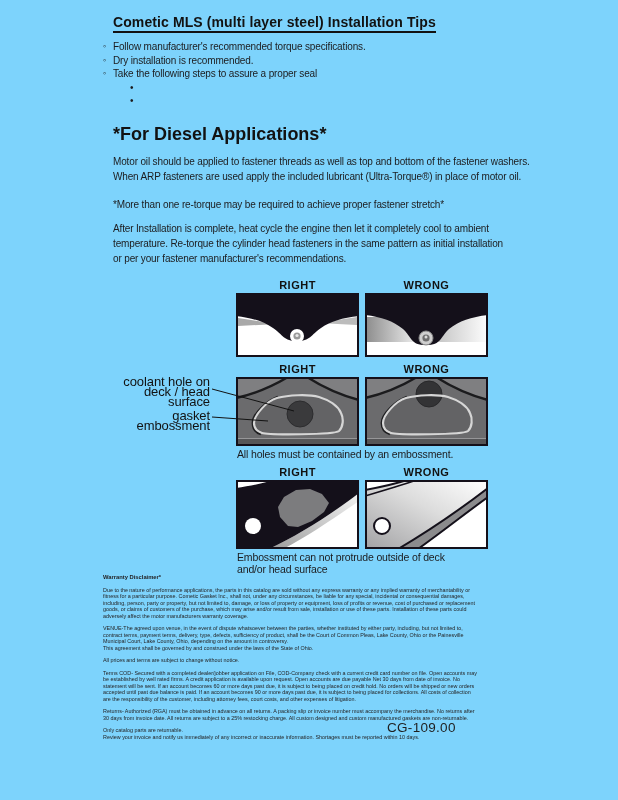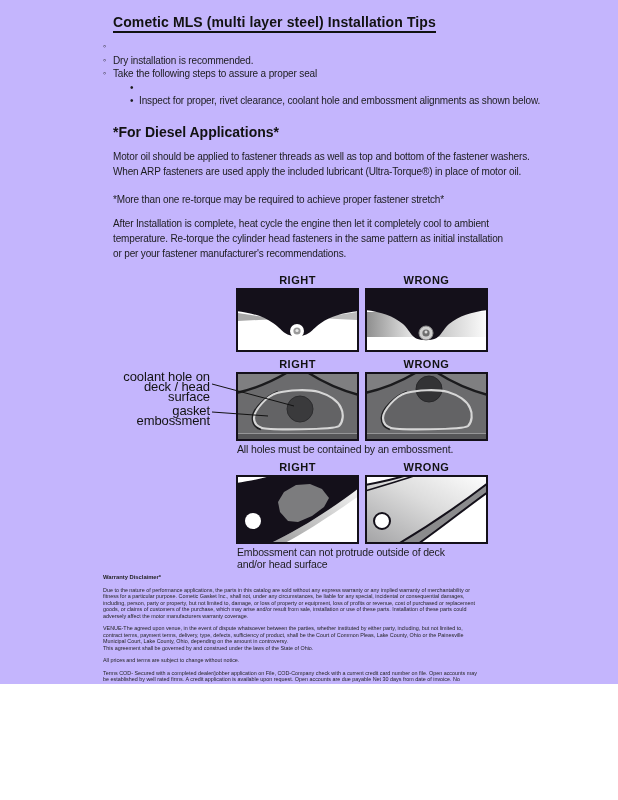--- a/index.html
+++ b/index.html
@@ -1,26 +1,26 @@
 <!DOCTYPE html>
 <html><head>
 <meta charset="utf-8">
 <style>
   html,body{margin:0;padding:0;background:#ffffff;}
-  .page{position:relative;width:618px;height:684px;background:#c4b5fd;overflow:hidden;
+  .page{position:relative;width:618px;height:800px;background:#7dd3fc;overflow:hidden;
         font-family:"Liberation Sans", sans-serif;color:#1c1c1e;}
   .content{position:absolute;left:103px;top:13px;width:505px;}
   .title{margin:0 0 0 10px;font-size:14px;font-weight:bold;letter-spacing:0.1px;
          display:inline-block;border-bottom:2.5px solid #121212;padding-bottom:1px;color:#121212;}
   .bullets{margin-top:7px;font-size:10px;line-height:13.5px;letter-spacing:-0.15px;color:#1c1c1e;}
   .bullet{display:flex;}
   .bullet .m{flex:0 0 10px;width:10px;font-size:9px;}
   .bullet.sub{margin-left:27px;}
   .bullet.sub .m{flex:0 0 9px;font-size:10px;}
-  .diesel-h{margin:16px 0 0 10px;font-size:14px;font-weight:bold;color:#121212;}
+  .diesel-h{margin:16px 0 0 10px;font-size:18px;font-weight:bold;color:#121212;}
   .para{margin:9px 0 0 10px;font-size:10px;line-height:15px;letter-spacing:-0.15px;white-space:pre-line;}
   .note{margin-top:13px;}
   .figures{margin:13px 0 0 133px;width:260px;}
   .fig-row{margin-top:0;}
   .fig-row + .fig-row{margin-top:6px;}
   .row2{position:relative;}
   .labels{display:flex;font-weight:bold;font-size:11px;letter-spacing:0.5px;line-height:13px;color:#121212;}
   .labels span{width:123px;text-align:center;display:inline-block;}
   .labels span + span{margin-left:6px;}
   .pair{display:flex;margin-top:1px;}
@@ -41,35 +41,35 @@
 <body>
 
 <div class="page">
   <div class="content">
 
     <h1 class="title">Cometic MLS (multi layer steel) Installation Tips</h1>
 
     <div class="bullets">
       <div class="bullet">
         <span class="m">◦</span>
+        <span>Follow manufacturer's recommended torque specifications.</span>
       </div>
       <div class="bullet">
         <span class="m">◦</span>
         <span>Dry installation is recommended.</span>
       </div>
       <div class="bullet">
         <span class="m">◦</span>
         <span>Take the following steps to assure a proper seal</span>
       </div>
       <div class="bullet sub">
         <span class="m">•</span>
       </div>
       <div class="bullet sub">
         <span class="m">•</span>
-        <span>Inspect for proper, rivet clearance, coolant hole and embossment alignments as shown below.</span>
       </div>
     </div>
 
     <h2 class="diesel-h">*For Diesel Applications*</h2>
     <p class="para">Motor oil should be applied to fastener threads as well as top and bottom of the fastener washers.
 When ARP fasteners are used apply the included lubricant (Ultra-Torque®) in place of motor oil.</p>
     <p class="para note">*More than one re-torque may be required to achieve proper fastener stretch*</p>
     <p class="para">After Installation is complete, heat cycle the engine then let it completely cool to ambient
 temperature. Re-torque the cylinder head fasteners in the same pattern as initial installation
 or per your fastener manufacturer's recommendations.</p>

